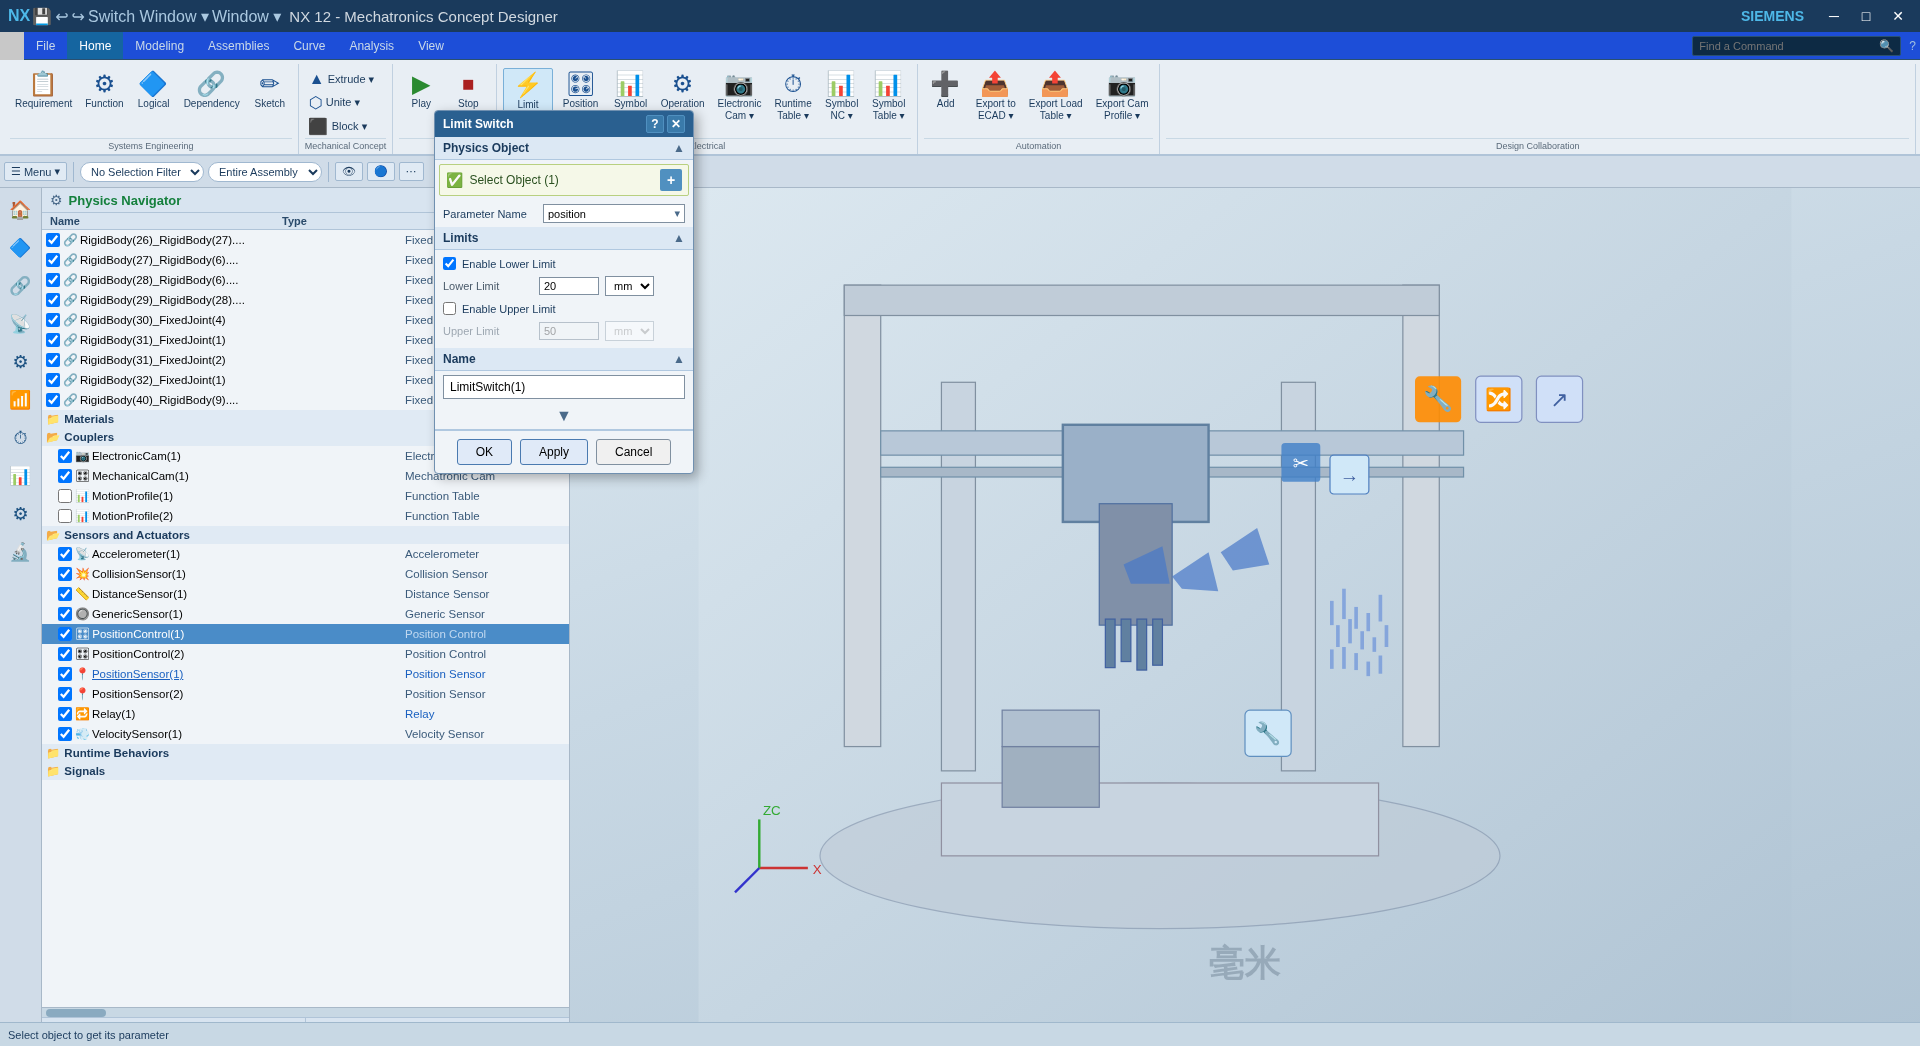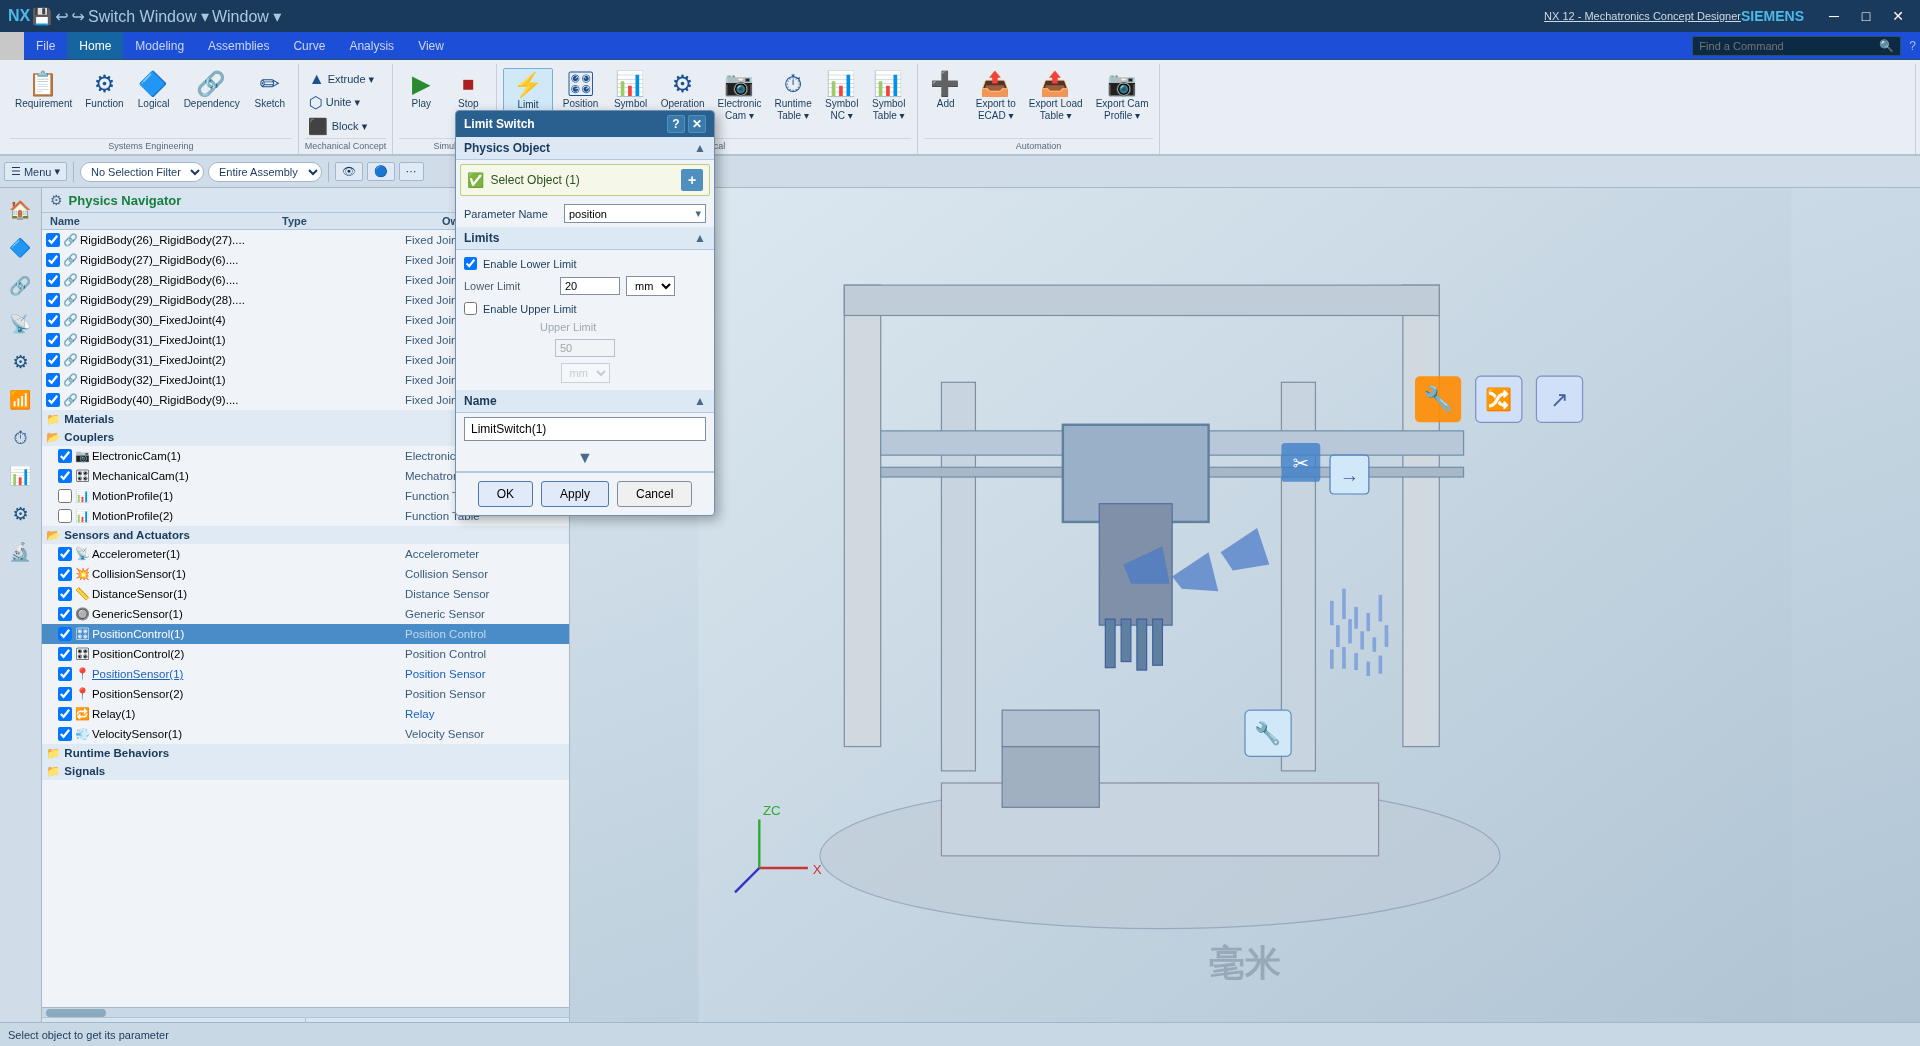--- a/index.html
+++ b/index.html
@@ -1,21 +1,21 @@
 <!DOCTYPE html>
 <html><head>
   <meta charset="utf-8">
   <style>
     * { margin: 0; padding: 0; box-sizing: border-box; }
     body { width: 1920px; height: 1046px; font-family: 'Segoe UI', Arial, sans-serif; font-size: 12px; background: #c8c8c8; overflow: hidden; }
 
     
     #titlebar { display: flex; align-items: center; height: 32px; background: #1a3a5c; color: white; padding: 0 8px; }
     #titlebar .app-icon { font-size: 16px; font-weight: bold; color: #4eb8e8; margin-right: 2px; }
-    #titlebar .title-text { flex: 1; text-align: right; font-size: 11px; color: #d0d8e0; text-decoration: underline; }
+    #titlebar .title-text { flex: 1; text-align: left; font-size: 15px; color: #d0d8e0; }
     #titlebar .siemens-logo { font-size: 14px; font-weight: bold; color: #4eb8e8; margin-right: 16px; }
     #titlebar .win-controls { display: flex; gap: 4px; }
     #titlebar .win-btn { width: 28px; height: 20px; border: none; background: transparent; color: white; font-size: 14px; cursor: pointer; display: flex; align-items: center; justify-content: center; }
     .toolbar-icons { display: flex; align-items: center; gap: 3px; margin-right: 8px; }
     .toolbar-icons span { color: #aac8e0; font-size: 16px; cursor: pointer; }
 
     
     #menubar { display: flex; align-items: center; height: 28px; background: #1d4ed8; border-bottom: 1px solid #2a5070; margin-left: 24px; }
     .menu-item { padding: 4px 12px; color: #c8d8e8; font-size: 12px; cursor: pointer; height: 100%; display: flex; align-items: center; }
     .menu-item.active { background: #1565a0; color: white; }
@@ -52,21 +52,21 @@
     .section-toggle { margin-right: 4px; color: #4a6a8a; }
     .bottom-panel-header { display: flex; align-items: center; padding: 3px 8px; background: #d8e4f0; font-size: 12px; font-weight: bold; color: #1a3a5c; gap: 4px; }
 
     
     #viewport { flex: 1; background: linear-gradient(135deg, #e8f0f8 0%, #d0dce8 50%, #b8cad8 100%); position: relative; overflow: hidden; }
 
     
     #statusbar { height: 24px; background: #c8d8e4; border-top: 1px solid #a0b8cc; display: flex; align-items: center; padding: 0 8px; font-size: 11px; color: #1a3a5c; }
 
     
-    #limit-switch-dialog { position: absolute; top: 110px; left: 455px; width: 260px; background: #f0f4f8; border: 1px solid #7090b0; border-radius: 4px; box-shadow: 4px 4px 12px rgba(0,0,0,0.3); z-index: 100; }
+    #limit-switch-dialog { position: absolute; top: 110px; left: 434px; width: 260px; background: #f0f4f8; border: 1px solid #7090b0; border-radius: 4px; box-shadow: 4px 4px 12px rgba(0,0,0,0.3); z-index: 100; }
     .dialog-titlebar { display: flex; align-items: center; background: #2a6090; color: white; padding: 4px 8px; border-radius: 3px 3px 0 0; font-size: 12px; font-weight: bold; }
     .dialog-titlebar .dialog-title { flex: 1; }
     .dialog-titlebar .dialog-btn { width: 18px; height: 18px; display: flex; align-items: center; justify-content: center; cursor: pointer; border: 1px solid #5090c0; border-radius: 2px; font-size: 12px; background: #3a7aaa; margin-left: 3px; }
 
     .dialog-section-header { display: flex; align-items: center; background: #dce8f4; padding: 4px 8px; font-weight: bold; font-size: 12px; color: #1a3a5c; border-bottom: 1px solid #b0c8e0; margin-top: 0; }
     .dialog-section-header .toggle { margin-left: auto; color: #4a6a8a; cursor: pointer; }
 
     .physics-object-row { background: #f5f8e8; border: 1px solid #b8d080; margin: 4px; border-radius: 2px; padding: 4px 6px; display: flex; align-items: center; gap: 6px; }
     .physics-obj-icon { font-size: 14px; color: #5a9a30; }
     .physics-obj-label { flex: 1; font-size: 12px; color: #2a5020; }
@@ -272,20 +272,21 @@
         <div class="rbtn">
           <span class="ico">📷</span>
           <span class="lbl">Export Cam<br>Profile ▾</span>
         </div>
       </div>
       <div class="rg-label">Automation</div>
     </div>
 
     <div class="rg" style="flex:1;">
       <div class="rg-items"></div>
+      <div class="rg-label">Design Collaboration</div>
     </div>
   </div>
 </div>
 
 <div id="toolbar-area">
   <div class="tb-btn">
     <span>☰</span>
     <span>Menu</span>
     <span>▾</span>
   </div>
@@ -657,21 +658,21 @@
       <label>Lower Limit</label>
       <input type="text" value="20" style="">
       <select class="unit-select">
         <option>mm</option>
       </select>
     </div>
     <div class="check-row">
       <input type="checkbox" style="">
       <span>Enable Upper Limit</span>
     </div>
-    <div class="limit-row" style="opacity:0.5;flex-direction:column;">
+    <div class="limit-row" style="opacity:0.5;">
       <label>Upper Limit</label>
       <input type="text" value="50" disabled="" style="">
       <select class="unit-select" disabled="">
         <option>mm</option>
       </select>
     </div>
   </div>
 
   <div class="dialog-section-header">
     <span>Name</span>

